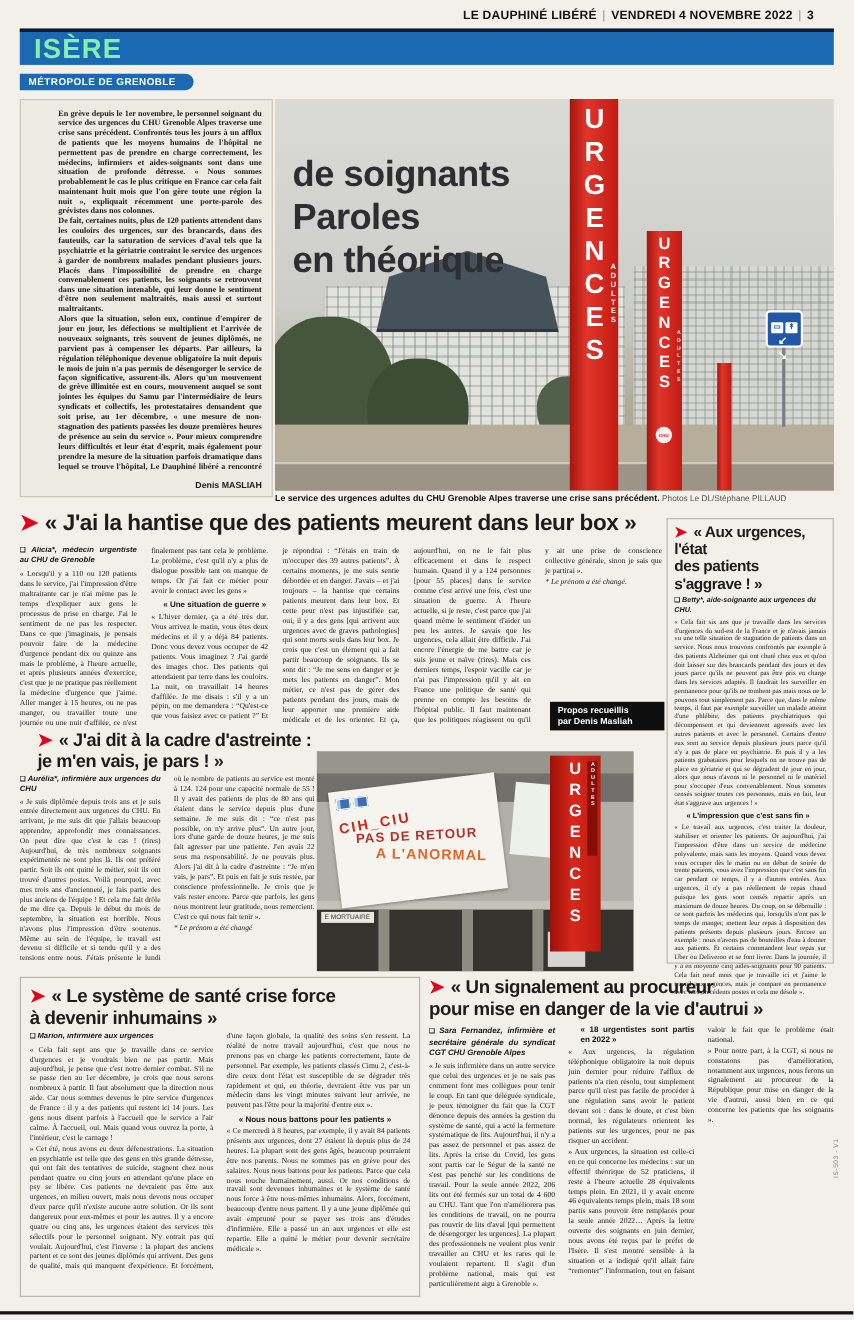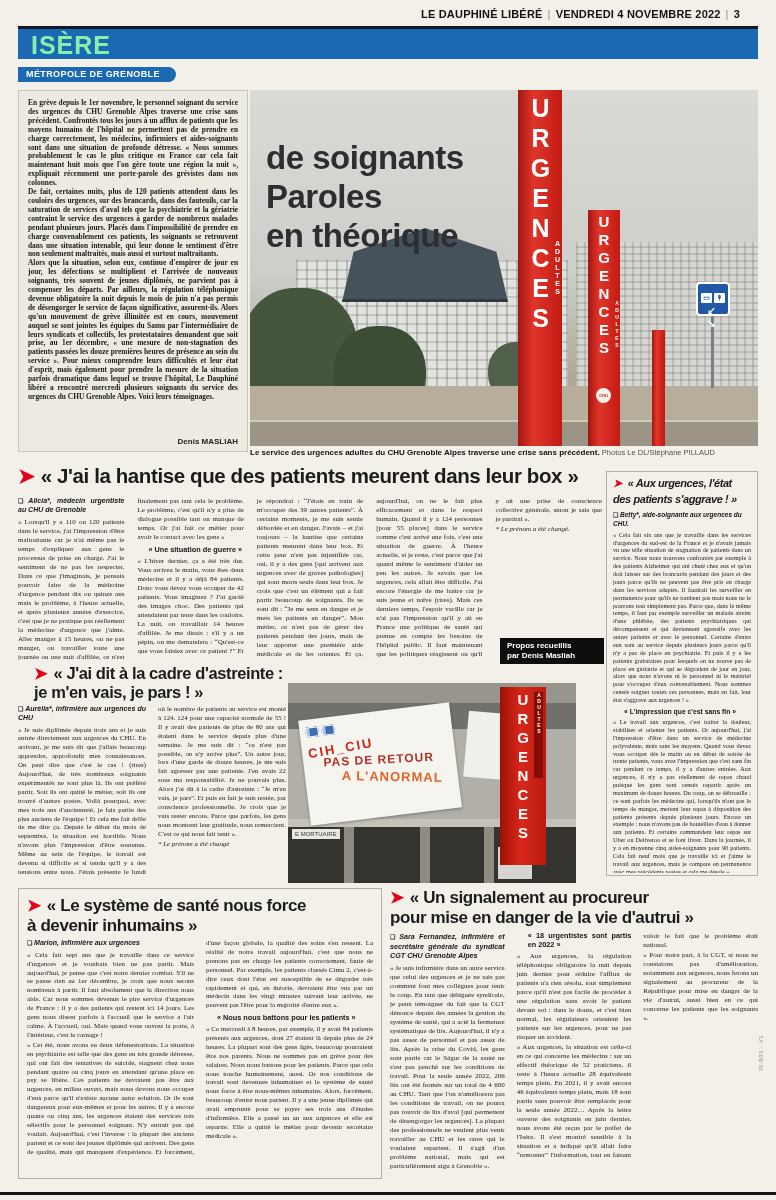--- a/index.html
+++ b/index.html
@@ -12,21 +12,21 @@
   .masthead .sep { color:#8d8d8d; font-weight:normal; padding:0 5px; }
 
   .isere-banner { left:18px; top:26px; width:740px; height:33px; background:#1b68b3; border-top:3px solid #101826; }
   .isere-banner span { display:block; padding:2px 0 0 13px; font:bold 25px/28px "Liberation Sans", sans-serif; color:#86efac; letter-spacing:1px; }
 
   .kicker { left:18px; top:67px; background:#1b68b3; color:#fff; font:bold 9px/13px "Liberation Sans", sans-serif; padding:1px 16px 1px 8px; border-radius:0 9px 9px 0; letter-spacing:.4px; }
 
   
   .lead-box { left:18px; top:90px; width:230px; height:362px; background:#edeae2; border:1px solid #c7c4ba; padding:8px 9px; }
   .lead-box .ptxt { height:330px; overflow:hidden; }
-  .lead-box p { font:bold 7.4px/8.9px "Liberation Serif", serif; text-align:justify; color:#1b1b1b; }
+  .lead-box p { font:bold 7.4px/8.9px "Liberation Serif", serif; text-align:justify; color:#1b1b1b;margin-left:25px; }
   .lead-byline { position:absolute; bottom:5px; right:9px; font:bold 8px "Liberation Sans", sans-serif;padding-left:12px; }
 
   
   .hero { left:250px; top:90px; width:508px; height:356px; overflow:hidden;
           background:linear-gradient(#dadbd7 0%, #cdcec9 52%, #c2c2bb 62%, #b3ab99 78%, #a59c8a 100%); }
   .hero-tag { position:absolute; left:15px; top:10px; background:#d50619; color:#fff; font:bold 19px/25px "Liberation Sans", sans-serif; padding:2px 14px; }
   .hero-headline { position:absolute; left:16px; top:48px; font:800 33px/39px "Liberation Sans", sans-serif; color:#2d2d32; letter-spacing:-.5px; }
   .mtn { position:absolute; left:372px; top:200px; width:140px; height:52px; background:#9ba19f; border-radius:60% 45% 0 0 / 90% 70% 0 0; opacity:.85; }
   .bld-main { position:absolute; left:46px; top:170px; width:272px; height:128px; background:#e2e3de;
       background-image:repeating-linear-gradient(90deg, rgba(110,116,112,.35) 0 2px, transparent 2px 10px),
@@ -66,21 +66,21 @@
   .footnote { font-style:italic; }
 
   
   .a1-head { left:18px; top:464px; width:592px; font-size:20.5px; line-height:24px; }
   .a1-body { left:18px; top:497px; width:584px; height:165px; column-count:5; column-gap:13px; }
   .credit-box { left:500px; top:638px; width:104px; height:26px; background:#0e0e0e; color:#fff;
                 font:bold 8px/10px "Liberation Sans", sans-serif; padding:3px 0 0 7px; }
 
   
   .betty { left:606px; top:471px; width:152px; height:405px; border:1px solid #b6b2a8; padding:4px 6px; }
-  .betty-head { font-size:11px; line-height:15.5px; margin-bottom:4px;font-style:italic; }
+  .betty-head { font-size:14px; line-height:15.5px; margin-bottom:4px; }
   .betty .author { font-size:6.5px; }
   .betty-body { font:6.2px/1.27 "Liberation Serif", serif; text-align:justify; color:#222; height:342px; overflow:hidden; hyphens:auto; }
   .betty-body .subhead { font-size:6.8px; }
 
   
   .a2-head { left:18px; top:664px; width:278px; font-size:16.5px; line-height:18.5px;margin-left:16px; }
   .a2-body { left:18px; top:705px; width:268px; height:178px; column-count:2; column-gap:12px; font-size:6.9px; }
 
   
   .photo2 { left:288px; top:683px; width:288px; height:200px; background:#b2afa8; overflow:hidden; }
@@ -234,21 +234,21 @@
   </div>
   <div class="p2-mort">E MORTUAIRE</div>
   <div class="p2-urg">
     <span class="vtx main">URGENCES</span>
     <span class="flap"><span class="vtx">ADULTES</span></span>
   </div>
 </div>
 
 <div class="abs a3">
   <div class="headline a3-head">
-    <span class="arrow-ic">➤</span><span>« Le système de santé nous force</span><br>
+    <span class="arrow-ic">➤</span><span>« Le système de santé crise force</span><br>
     <span>à devenir inhumains »</span>
   </div>
   <div class="bodycols a3-body">
     <div class="author"><span class="bullet">❑ </span><span>Marion, infirmière aux urgences</span></div>
     <p>« Cela fait sept ans que je travaille dans ce service d'urgences et je voudrais bien ne pas partir. Mais aujourd'hui, je pense que c'est notre dernier combat. S'il ne se passe rien au 1er décembre, je crois que nous serons nombreux à partir. Il faut absolument que la direction nous aide. Car nous sommes devenus le pire service d'urgences de France : il y a des patients qui restent ici 14 jours. Les gens nous disent parfois à l'accueil que le service a l'air calme. À l'accueil, oui. Mais quand vous ouvrez la porte, à l'intérieur, c'est le carnage !</p>
     <p>» Cet été, nous avons eu deux défenestrations. La situation en psychiatrie est telle que des gens en très grande détresse, qui ont fait des tentatives de suicide, stagnent chez nous pendant quatre ou cinq jours en attendant qu'une place en psy se libère. Ces patients ne devraient pas être aux urgences, en milieu ouvert, mais nous devons nous occuper d'eux parce qu'il n'existe aucune autre solution. Or ils sont dangereux pour eux-mêmes et pour les autres. Il y a encore quatre ou cinq ans, les urgences étaient des services très sélectifs pour le personnel soignant. N'y entrait pas qui voulait. Aujourd'hui, c'est l'inverse : la plupart des anciens partent et ce sont des jeunes diplômés qui arrivent. Des gens de qualité, mais qui manquent d'expérience. Et forcément, d'une façon globale, la qualité des soins s'en ressent. La réalité de notre travail aujourd'hui, c'est que nous ne prenons pas en charge les patients correctement, faute de personnel. Par exemple, les patients classés Cimu 2, c'est-à-dire ceux dont l'état est susceptible de se dégrader très rapidement et qui, en théorie, devraient être vus par un médecin dans les vingt minutes suivant leur arrivée, ne peuvent pas l'être pour la majorité d'entre eux ».</p>
     <div class="subhead">« Nous nous battons pour les patients »</div>
     <p>« Ce mercredi à 8 heures, par exemple, il y avait 84 patients présents aux urgences, dont 27 étaient là depuis plus de 24 heures. La plupart sont des gens âgés, beaucoup pourraient être nos parents. Nous ne sommes pas en grève pour des salaires. Nous nous battons pour les patients. Parce que cela nous touche humainement, aussi. Or nos conditions de travail sont devenues inhumaines et le système de santé nous force à être nous-mêmes inhumains. Alors, forcément, beaucoup d'entre nous partent. Il y a une jeune diplômée qui avait emprunté pour se payer ses trois ans d'études d'infirmière. Elle a passé un an aux urgences et elle est repartie. Elle a quitté le métier pour devenir secrétaire médicale ».</p>
   </div>
 </div>

